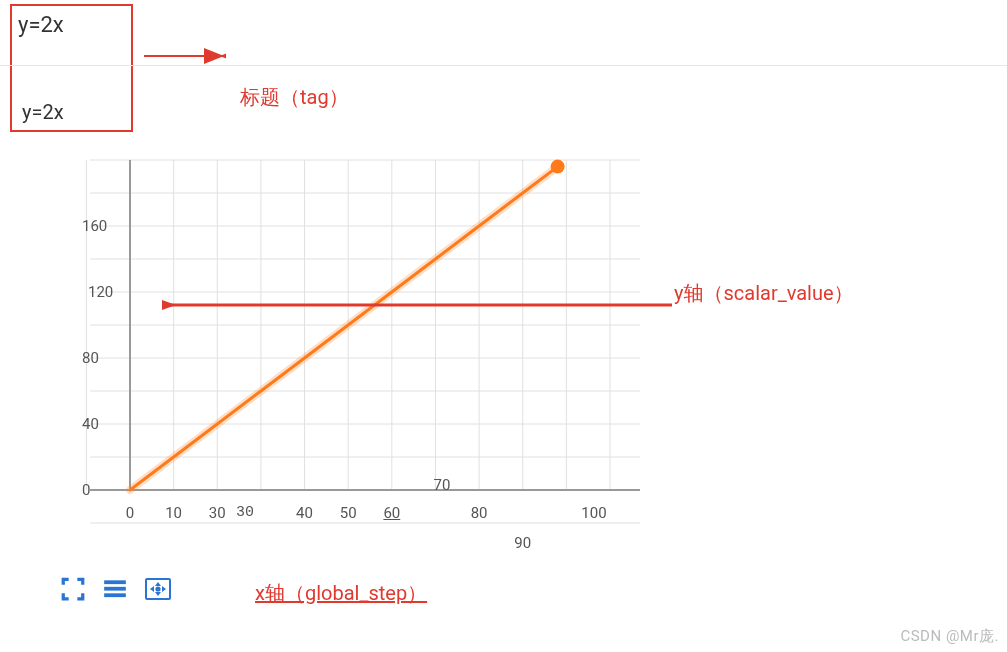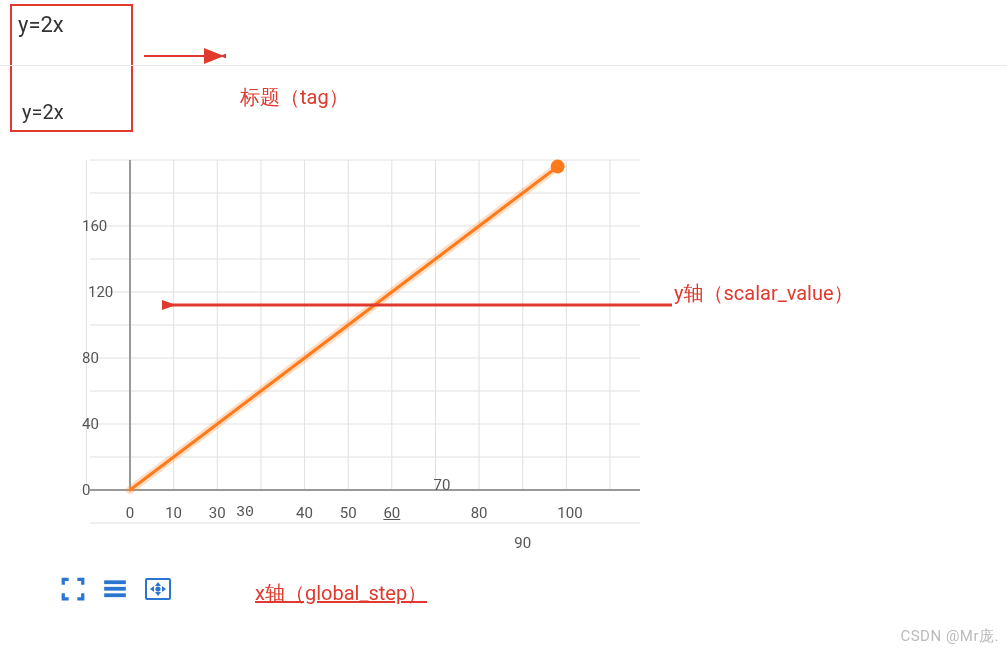--- a/index.html
+++ b/index.html
@@ -136,21 +136,21 @@
     <div class="tickx" style="width: 30px; left: 115px; top: 504px;">0</div>
     <div class="tickx" style="width: 30px; left: 158.636px; top: 504px;">10</div>
     <div class="tickx" style="width: 30px; left: 202.273px; top: 504px;">30</div>
     <div class="tickx" style="width: 30px; left: 230px; top: 504px; font-family: Liberation Mono, monospace;">30</div>
     <div class="tickx" style="width: 30px; left: 289.545px; top: 504px;">40</div>
     <div class="tickx" style="width: 30px; left: 333.182px; top: 504px;">50</div>
     <div class="tickx" style="width: 30px; left: 376.818px; top: 504px; text-decoration: underline;">60</div>
     <div class="tickx" style="width: 30px; left: 420.455px; top: 476px; text-align: right;">70</div>
     <div class="tickx" style="width: 30px; left: 464.091px; top: 504px;">80</div>
     <div class="tickx" style="width: 30px; left: 507.727px; top: 534px;">90</div>
-    <div class="tickx" style="width: 30px; left: 555px; top: 504px;">100</div>
+    <div class="tickx" style="width: 30px; left: 579px; top: 504px;">100</div>
   </div>
 
 <svg class="arrow-svg" style="left:162px; top:290px;" width="520" height="30">
   <defs>
     <marker id="ah2" markerWidth="14" markerHeight="10" refX="2" refY="5" orient="auto">
       <path d="M14,0 L0,5 L14,10 Z" fill="#e0392e"></path>
     </marker>
   </defs>
   <line x1="510" y1="15" x2="8" y2="15" stroke="#e0392e" stroke-width="3" marker-end="url(#ah2)"></line>
 </svg>

